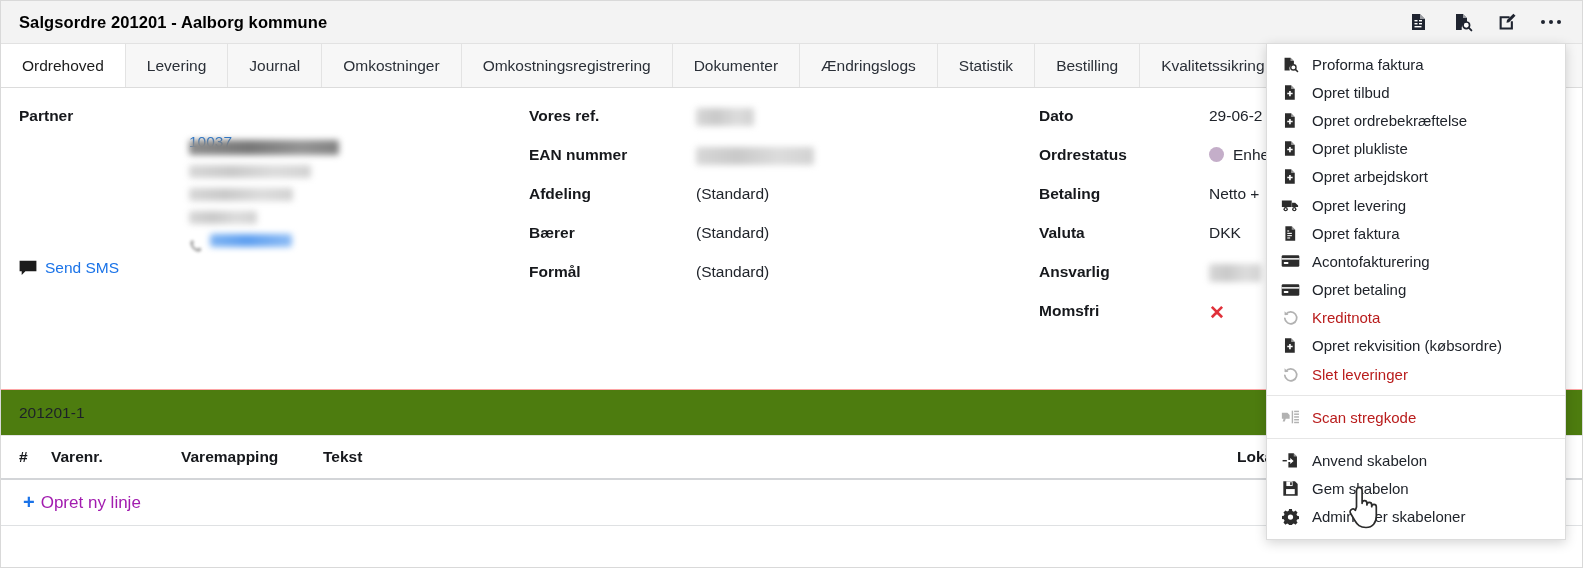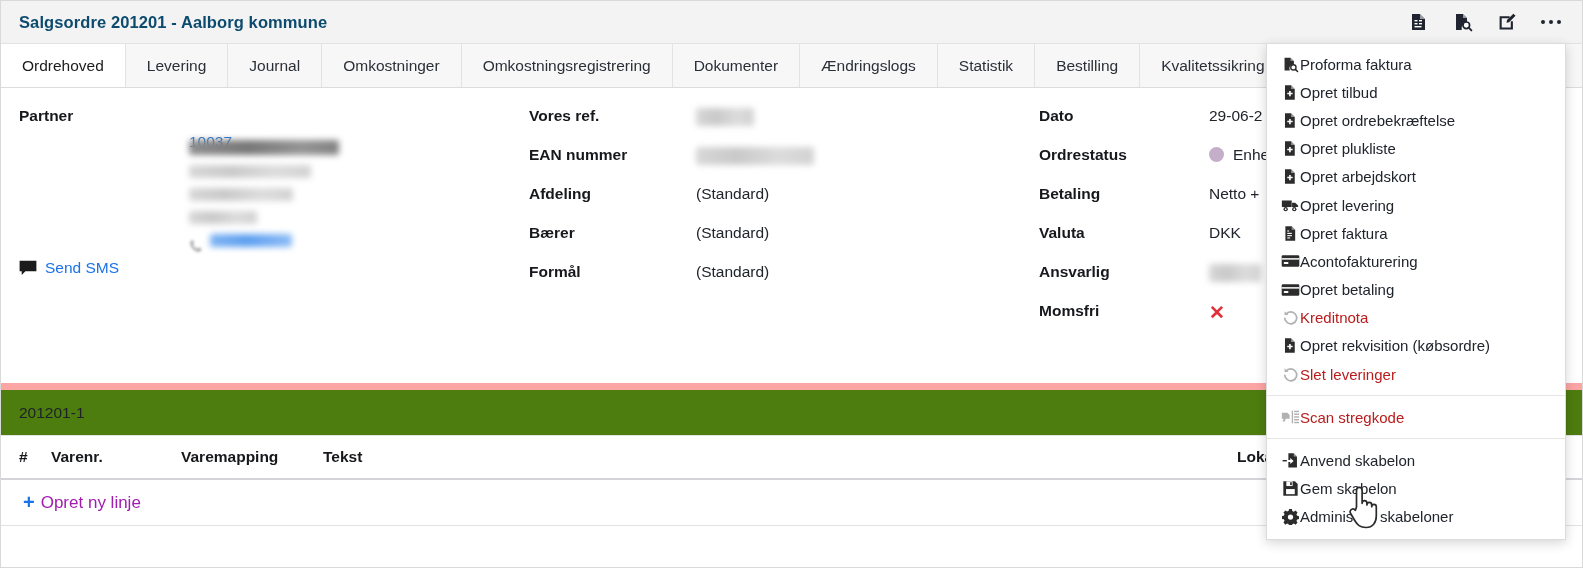--- a/index.html
+++ b/index.html
@@ -26,21 +26,21 @@
     height: 43px;
     background: #f3f3f3;
     border-bottom: 1px solid #e2e2e2;
     display: flex;
     align-items: center;
   }
   .win-title {
     margin-left: 18px;
     font-size: 16.5px;
     font-weight: 600;
-    color: #0c4a6e;
+    color: #000000;
     letter-spacing: 0.1px;
   }
   .title-actions {
     margin-left: auto;
     display: flex;
     align-items: center;
     gap: 22px;
     padding-right: 20px;
   }
   .ticon {
@@ -79,21 +79,21 @@
     border-bottom: 1px solid #ffffff;
     margin-bottom: -1px;
     color: #1b1b1b;
   }
 
   
   .formwrap {
     position: relative;
     height: 302px;
     background: #ffffff;
-    border-bottom: 7px solid #fca5a5;
+    border-bottom: 1px solid #fca5a5;
   }
   .cols {
     display: flex;
     padding-top: 16px;
   }
   .col { position: relative; }
   .col-a { width: 528px; padding-left: 18px; }
   .col-b { width: 510px; }
   .col-c { width: 520px; }
 
@@ -226,21 +226,21 @@
     z-index: 50;
   }
   .mi {
     display: flex;
     align-items: center;
     height: 28.2px;
     padding: 0 10px 0 14px;
     font-size: 15px;
     color: #20242b;
     cursor: pointer;
-    gap: 0;
+    gap: 12px;
   }
   .mi.disabled { color: #b91c1c; cursor: default; }
   .mi .mico {
     width: 19px; height: 19px;
     display: flex; align-items: center; justify-content: center;
     flex: 0 0 19px;
     color: #2c2c2c;
   }
   .mi.disabled .mico { color: #b2b2b2; }
   .mi .mico svg { display: block; }

